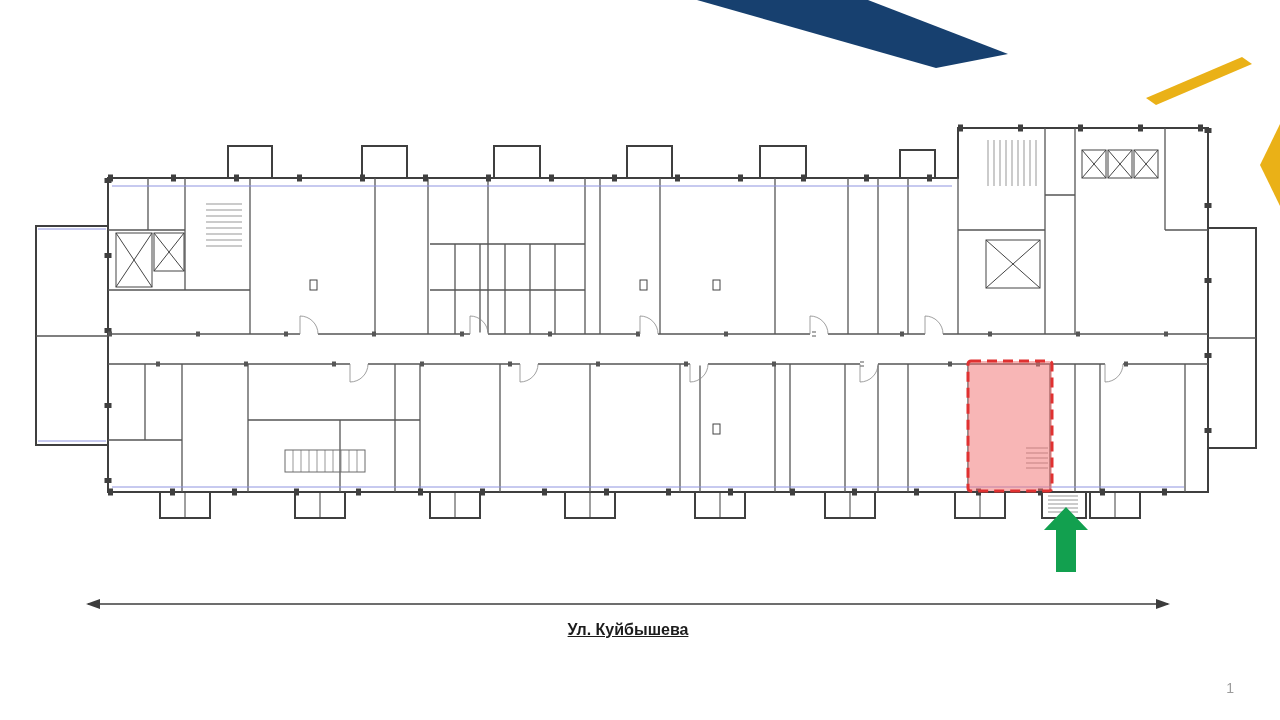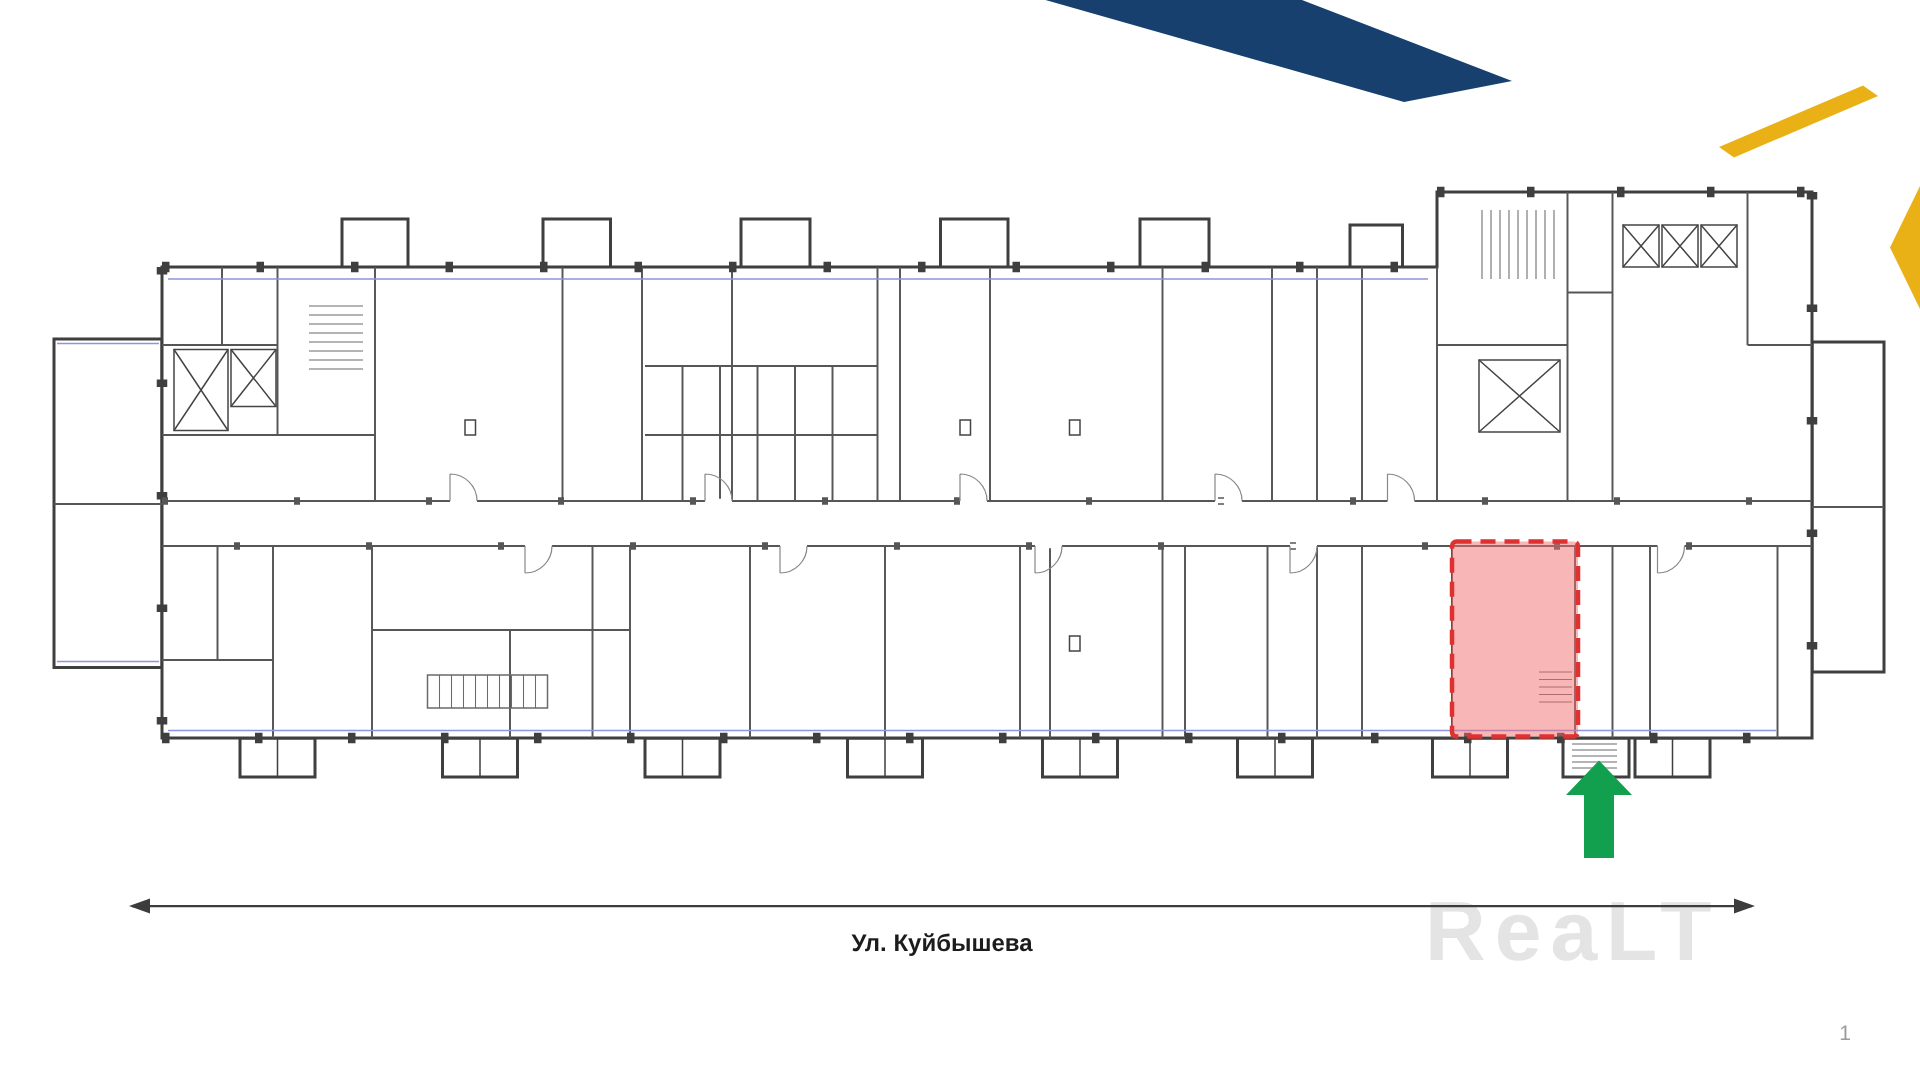--- a/index.html
+++ b/index.html
@@ -27,36 +27,36 @@
   .street-label {
     position: absolute;
     left: 88px;
     top: 621px;
     width: 1080px;
     z-index: 3;
     text-align: center;
     font-size: 16px;
     font-weight: 700;
     color: #1c1c1c;
+    text-decoration: underline;
   }
   .page-number {
     position: absolute;
     right: 46px;
     top: 680px;
     z-index: 3;
     font-size: 14px;
     color: #9b9b9b;
   }
 </style>
 </head>
 <body>
 
 <div id="stage">
 
-  <div class="watermark">ReaLT</div>
 
   <svg id="plan-svg" width="1280" height="720" viewBox="0 0 1280 720">
 
     <g>
       <polygon points="697,0 868,0 1008,54 936,68" fill="#17406f"></polygon>
       <polygon points="1146,98 1242,57 1252,64 1156,105" fill="#eab117"></polygon>
       <polygon points="1280,124 1280,206 1260,165" fill="#eab117"></polygon>
     </g>
 
     <g stroke="#3f3f3f" stroke-width="2" fill="#ffffff">

